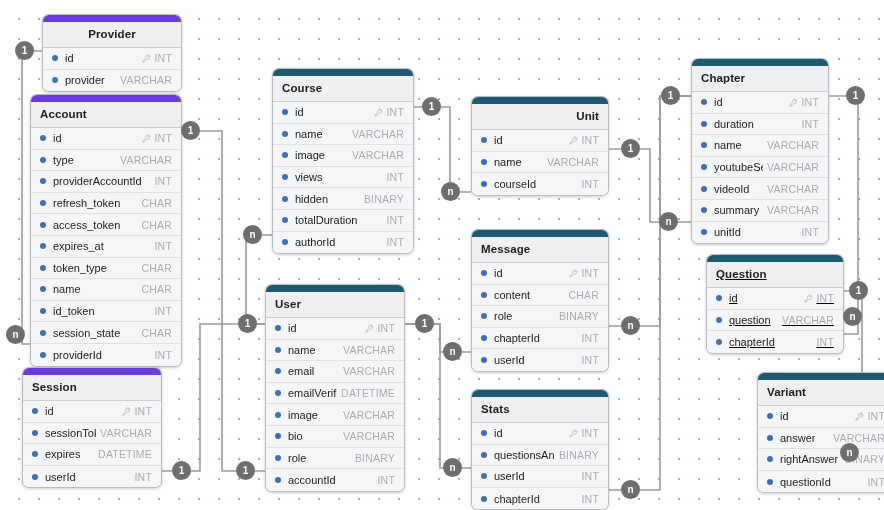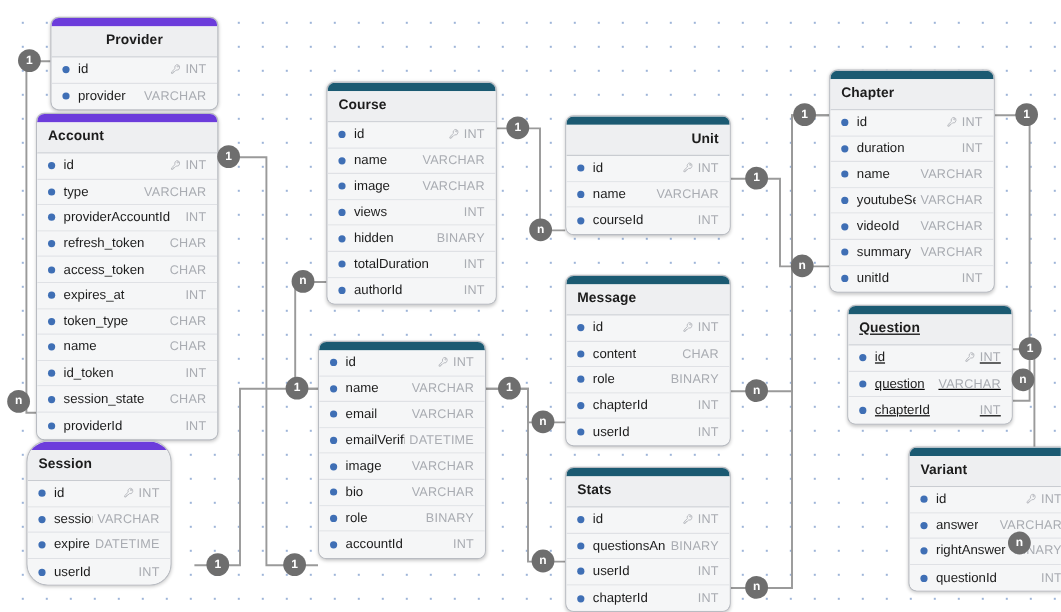--- a/index.html
+++ b/index.html
@@ -177,21 +177,21 @@
           <span class="spacer"></span>
           <span class="ftype">CHAR</span>
         </div>
         <div class="row">
           <span class="dot"></span>
           <span class="fname">providerId</span>
           <span class="spacer"></span>
           <span class="ftype">INT</span>
         </div>
       </div>
-      <div class="tbl" style="left: 22px; top: 367px; width: 121px; border-radius: 18px;">
+      <div class="tbl" style="left: 22px; top: 367px; width: 140px;">
         <div class="accent purple"></div>
         <div class="tname">Session</div>
         <div class="row">
           <span class="dot"></span>
           <span class="fname">id</span>
           <span class="spacer"></span>
           <span class="ftype"><svg class="keyi" width="9" height="9" viewBox="0 0 16 16" aria-hidden="true">
               <path d="M10.5 1.5a4 4 0 0 0-3.6 5.75L1.6 12.5v2h2v-1.4h1.4v-1.4h1.4l2.1-2.1A4 4 0 1 0 10.5 1.5zm1.3 3.2a1 1 0 1 1-1.4-1.4 1 1 0 0 1 1.4 1.4z" fill="none" stroke="#b3b6bb" stroke-width="1.3"></path>
             </svg><span>INT</span></span>
         </div>
@@ -257,20 +257,21 @@
         </div>
         <div class="row">
           <span class="dot"></span>
           <span class="fname">authorId</span>
           <span class="spacer"></span>
           <span class="ftype">INT</span>
         </div>
       </div>
       <div class="tbl" style="left: 265px; top: 284px; width: 140px;">
         <div class="accent teal"></div>
+        <div class="tname">User</div>
         <div class="row">
           <span class="dot"></span>
           <span class="fname">id</span>
           <span class="spacer"></span>
           <span class="ftype"><svg class="keyi" width="9" height="9" viewBox="0 0 16 16" aria-hidden="true">
               <path d="M10.5 1.5a4 4 0 0 0-3.6 5.75L1.6 12.5v2h2v-1.4h1.4v-1.4h1.4l2.1-2.1A4 4 0 1 0 10.5 1.5zm1.3 3.2a1 1 0 1 1-1.4-1.4 1 1 0 0 1 1.4 1.4z" fill="none" stroke="#b3b6bb" stroke-width="1.3"></path>
             </svg><span>INT</span></span>
         </div>
         <div class="row">
           <span class="dot"></span>

